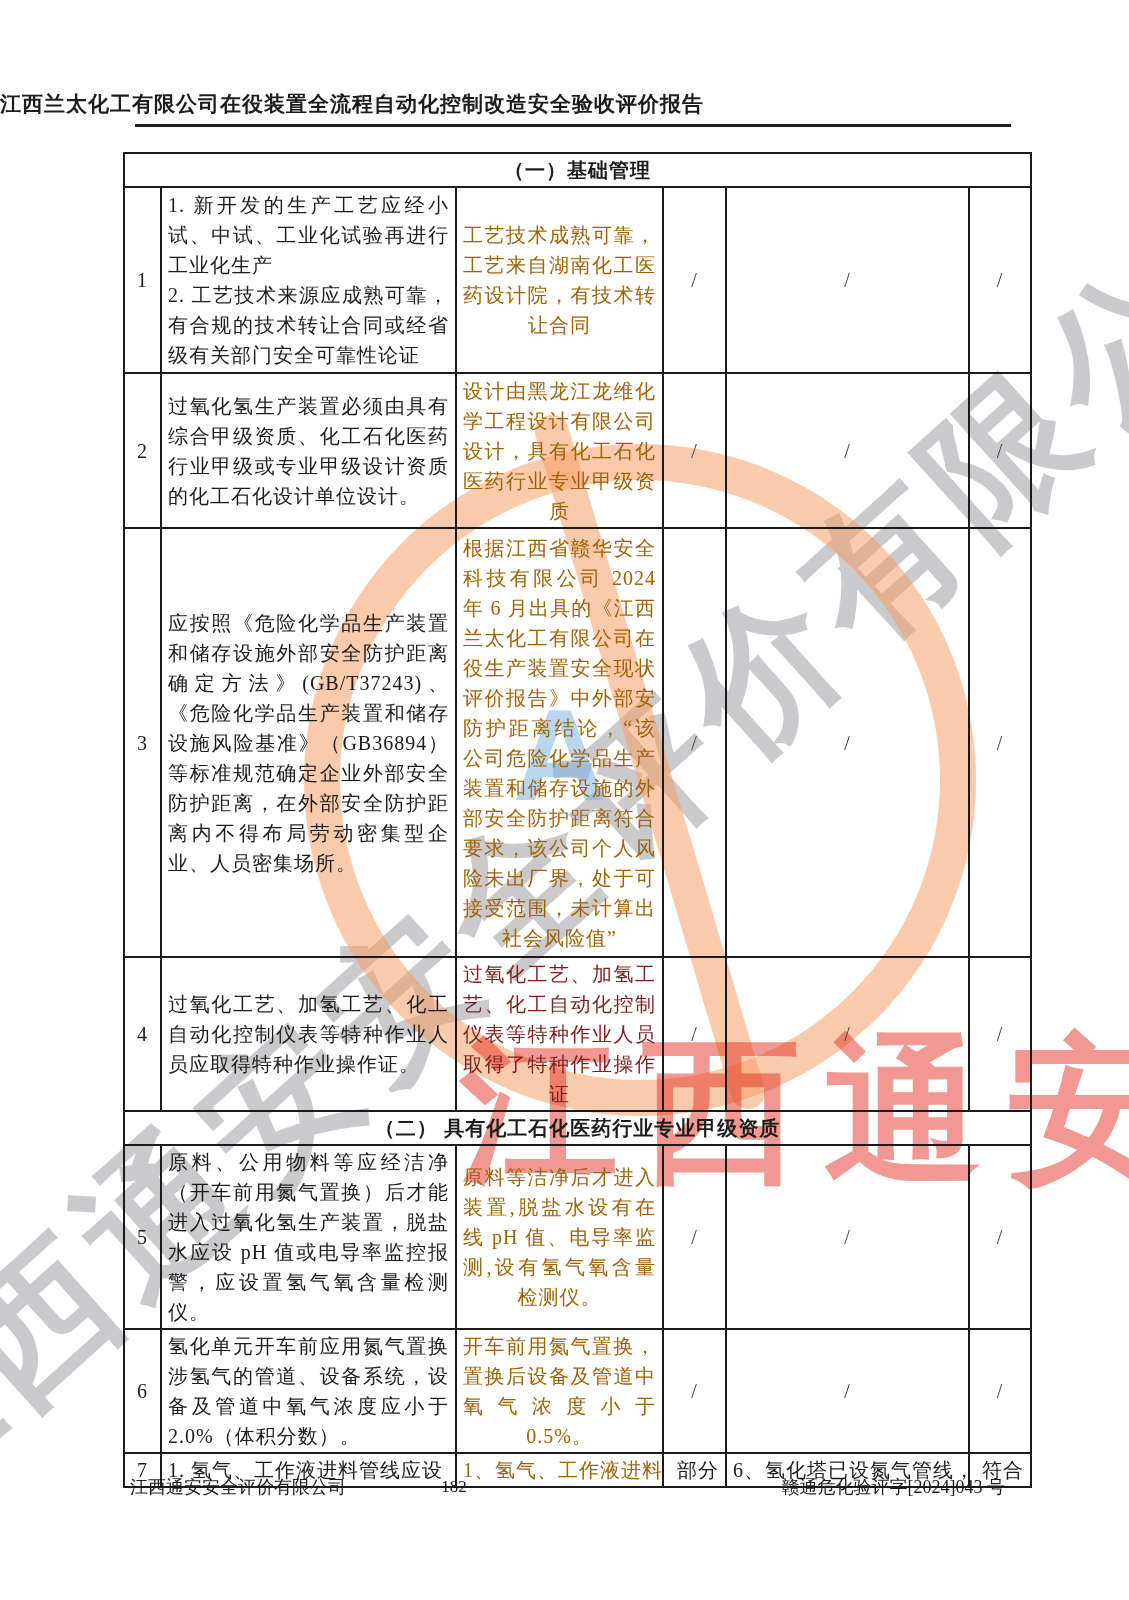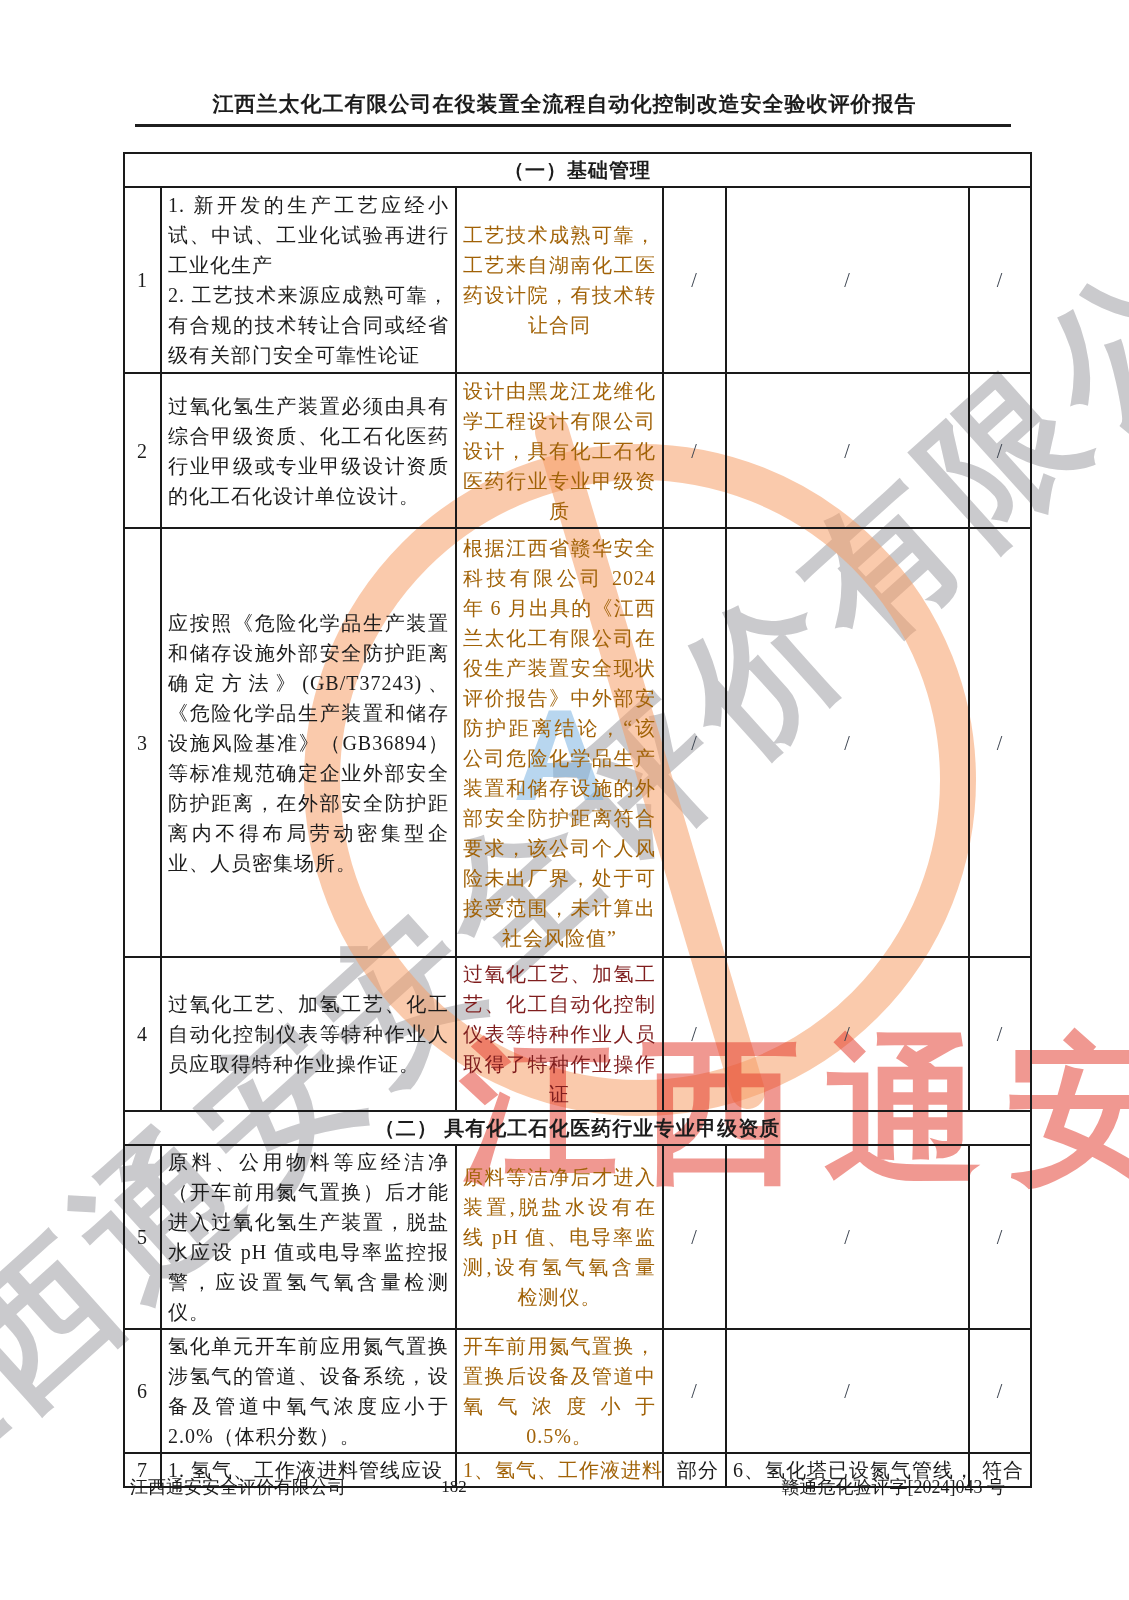--- a/index.html
+++ b/index.html
@@ -6,21 +6,21 @@
   body{
     width:1129px;height:1600px;position:relative;overflow:hidden;
     background:#ffffff;
     font-family:"Liberation Serif","DejaVu Serif",serif;
     color:#1c1c1c;
   }
   
   .wm{position:absolute;left:0;top:0;width:1129px;height:1600px;pointer-events:none;z-index:0;}
   
   .doc-title{
-    position:absolute;top:90px;left:0;width:1129px;text-align:center;
+    position:absolute;top:90px;left:0;width:1129px;
     font-size:21px;font-weight:700;letter-spacing:1px;z-index:2;
   }
   .title-rule{position:absolute;top:124px;left:135px;width:876px;height:3px;background:#1f1f1f;z-index:2;}
   
   table.review{
     position:absolute;left:123px;top:152px;width:907px;z-index:1;
     border-collapse:collapse;table-layout:fixed;background:transparent;
   }
   table.review td{
     border:2px solid #1a1a1a;vertical-align:middle;

